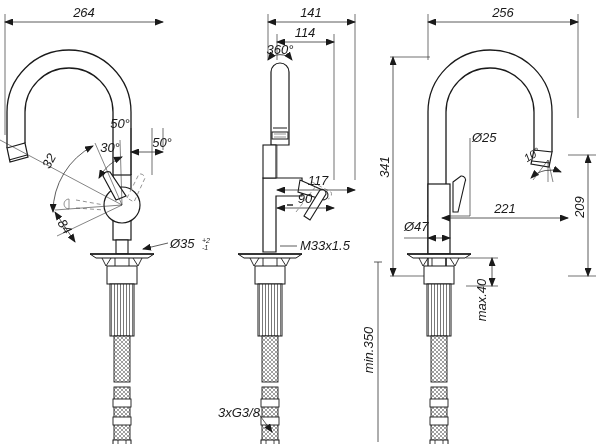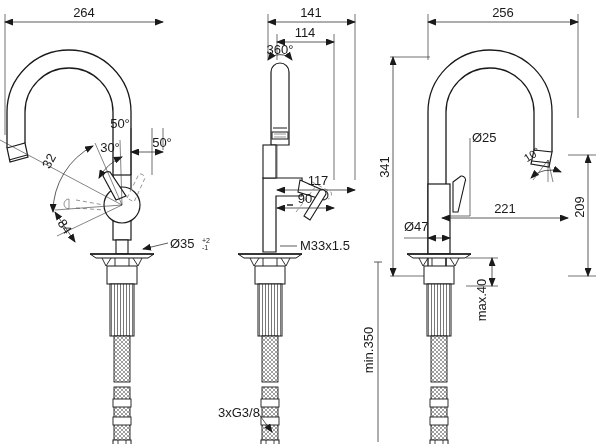--- a/index.html
+++ b/index.html
@@ -1,18 +1,18 @@
 <!DOCTYPE html>
 <html><head>
 <meta charset="utf-8">
 <style>
   html,body{margin:0;padding:0;background:#ffffff;}
   body{width:600px;height:444px;position:relative;overflow:hidden;
        font-family:"Liberation Sans", sans-serif;color:#1a1a1a;}
-  #sheet{position:absolute;left:0;top:0;width:600px;height:444px;}
+  #sheet{position:absolute;left:0;top:0;width:600px;height:444px;font-style:italic;}
   svg{display:block;}
   .dimtext{font-family:"Liberation Sans",sans-serif;font-size:13px;fill:#1a1a1a;}
   .dimtext-sm{font-family:"Liberation Sans",sans-serif;font-size:11px;fill:#1a1a1a;}
   .tol{font-family:"Liberation Sans",sans-serif;font-size:7px;fill:#1a1a1a;}
 </style>
 </head>
 <body>
 
 <div id="sheet">
 <svg width="600" height="444" viewBox="0 0 600 444" xmlns="http://www.w3.org/2000/svg">

